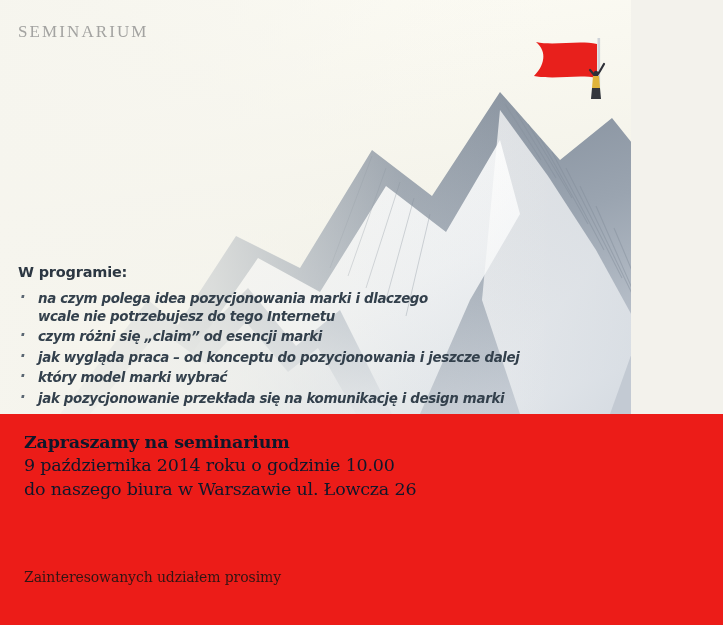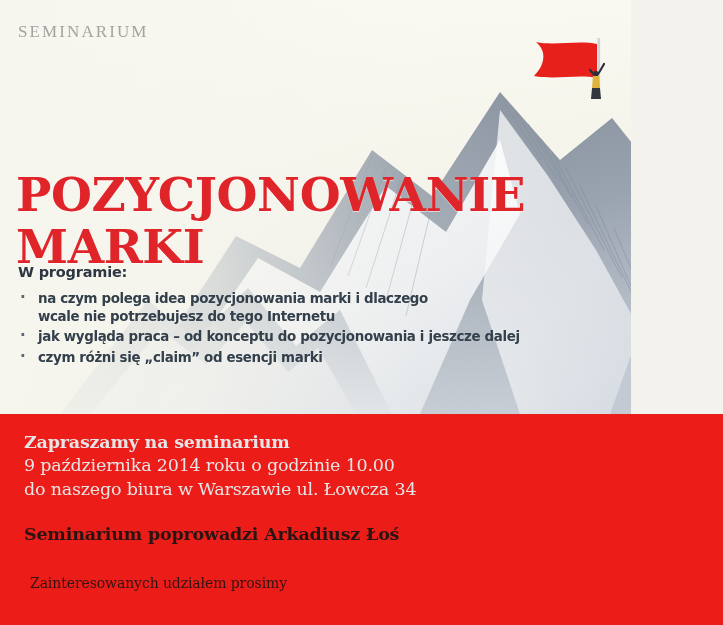--- a/index.html
+++ b/index.html
@@ -92,20 +92,21 @@
     position: relative;
     padding-left: 20px;
     margin-bottom: 3px;
     font-family: "DejaVu Sans", "Liberation Sans", sans-serif;
     font-weight: bold;
     font-size: 13.4px;
     line-height: 17.5px;
     letter-spacing: -0.35px;
     color: #33404c;
     white-space: pre-line;
+    font-style: italic;
   }
   .bullets li::before {
     content: "\00B7";
     position: absolute;
     left: 2px;
     top: -1px;
     font-size: 15px;
     color: #5a6672;
   }
 
@@ -117,21 +118,21 @@
     width: 723px;
     height: 211px;
     background: #ec1c18;
   }
 
   .invite {
     position: absolute;
     left: 24px;
     top: 17px;
     font-family: "DejaVu Serif", "Liberation Serif", serif;
-    color: #e5e5e5;
+    color: #0f172a;
   }
   .invite-head {
     font-weight: bold;
     font-size: 17.5px;
     line-height: 23px;
     letter-spacing: -0.2px;
     margin: 0;
   }
   .invite-line {
     font-size: 17.5px;
@@ -155,21 +156,21 @@
   .contact {
     position: absolute;
     left: 24px;
     top: 153px;
     font-family: "DejaVu Serif", "Liberation Serif", serif;
     font-size: 14px;
     line-height: 21px;
     letter-spacing: -0.1px;
     color: #321513;
   }
-  .contact p { margin: 6px; }
+  .contact p { margin: 0; }
 </style>
 </head>
 <body>
 
 <div class="poster">
 
   <div class="hero">
     <svg class="hero-svg" viewBox="0 0 723 414" preserveAspectRatio="none">
       <defs>
         <linearGradient id="sky" x1="0" y1="0" x2="0.25" y2="1">
@@ -250,44 +251,41 @@
           <path d="M596 77 L590 70" stroke="#2f3138" stroke-width="2.2" fill="none" stroke-linecap="round"></path>
           <circle cx="596" cy="73" r="2.2" fill="#2f3138"></circle>
           <path d="M593 76 L599 76 L600 88 L592 88 Z" fill="#e0b43a"></path>
           <path d="M592 88 L600 88 L601 99 L591 99 Z" fill="#34373d"></path>
         </g>
       </g>
     </svg>
 
     <div class="eyebrow">SEMINARIUM</div>
 
-    <h1 class="headline">
-      <span>POZYCJONOWANIE</span>
-      <span class="l2">MARKI</span>
-    </h1>
 
     <div class="programme">
       <p class="programme-title">W programie:</p>
       <ul class="bullets">
         <li>na czym polega idea pozycjonowania marki i dlaczego
 wcale nie potrzebujesz do tego Internetu</li>
+        <li>czym różni się „claim” od esencji marki</li>
         <li>jak wygląda praca – od konceptu do pozycjonowania i jeszcze dalej</li>
-        <li>czym różni się „claim” od esencji marki</li>
+        <li>który model marki wybrać</li>
+        <li>jak pozycjonowanie przekłada się na komunikację i design marki</li>
       </ul>
     </div>
   </div>
 
   <div class="band">
 
     <div class="invite">
       <p class="invite-head">Zapraszamy na seminarium</p>
       <p class="invite-line">9 października 2014 roku o godzinie 10.00</p>
-      <p class="invite-line">do naszego biura w Warszawie  ul. Łowcza 34</p>
+      <p class="invite-line">do naszego biura w Warszawie  ul. Łowcza 26</p>
     </div>
 
-    <p class="speaker">Seminarium poprowadzi Arkadiusz Łoś</p>
 
     <div class="contact">
       <p>Zainteresowanych udziałem prosimy</p>
     </div>
 
   </div>
 </div>
 
 </body></html>

